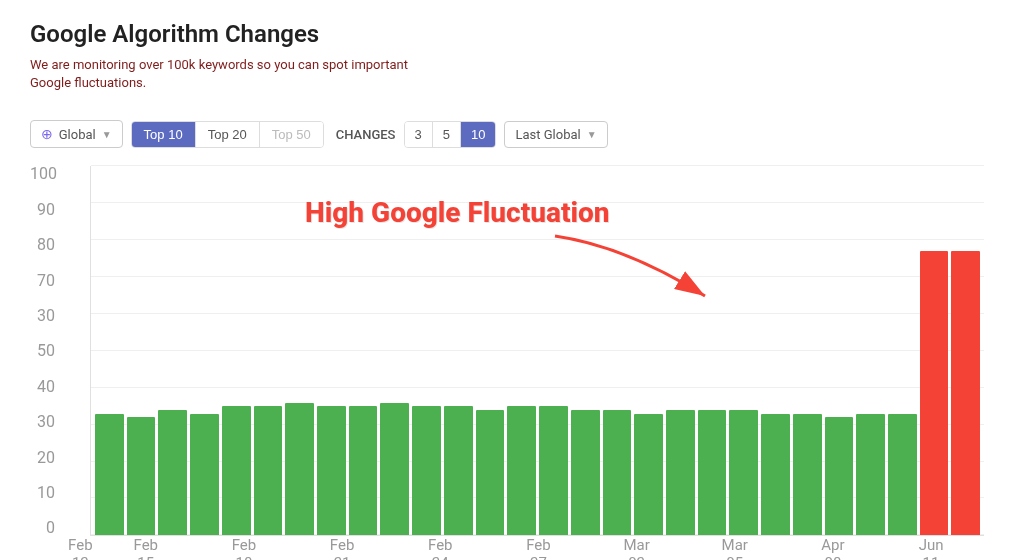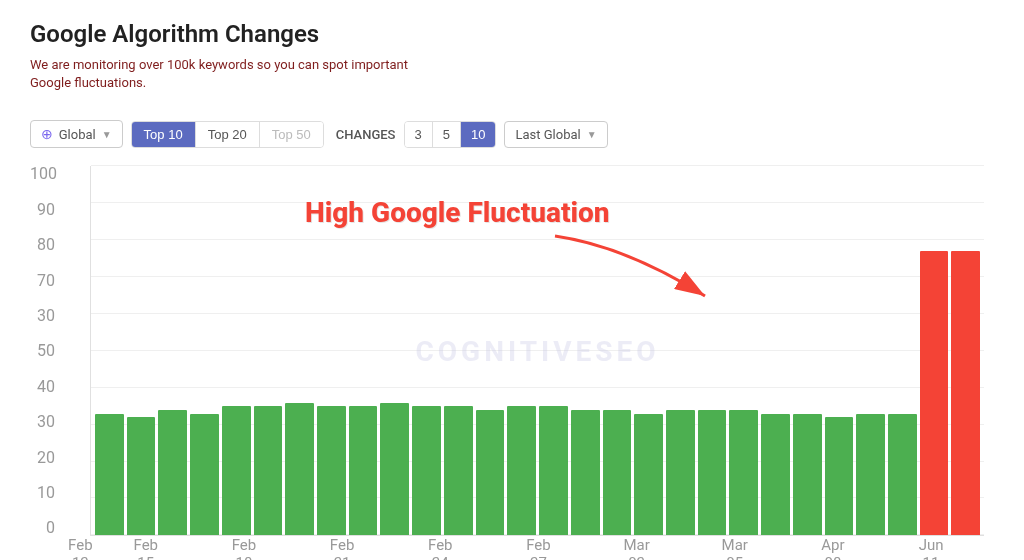--- a/index.html
+++ b/index.html
@@ -252,21 +252,20 @@
         <div class="grid-line" style="bottom: 30%;"></div>
         <div class="grid-line" style="bottom: 40%;"></div>
         <div class="grid-line" style="bottom: 50%;"></div>
         <div class="grid-line" style="bottom: 60%;"></div>
         <div class="grid-line" style="bottom: 70%;"></div>
         <div class="grid-line" style="bottom: 80%;"></div>
         <div class="grid-line" style="bottom: 90%;"></div>
         <div class="grid-line" style="bottom: 100%;"></div>
       </div>
 
-    <div class="watermark">COGNITIVESEO</div>
 
     <div class="annotation">
       <div class="annotation-text">High Google Fluctuation</div>
       <svg width="200" height="90" style="position:absolute; top:30px; left:240px;">
         <defs>
           <marker id="arrowhead" markerWidth="10" markerHeight="7" refX="10" refY="3.5" orient="auto">
             <polygon points="0 0, 10 3.5, 0 7" fill="#f44336"></polygon>
           </marker>
         </defs>
         <path d="M 10 10 Q 80 20 160 70" stroke="#f44336" stroke-width="3" fill="none" marker-end="url(#arrowhead)"></path>

